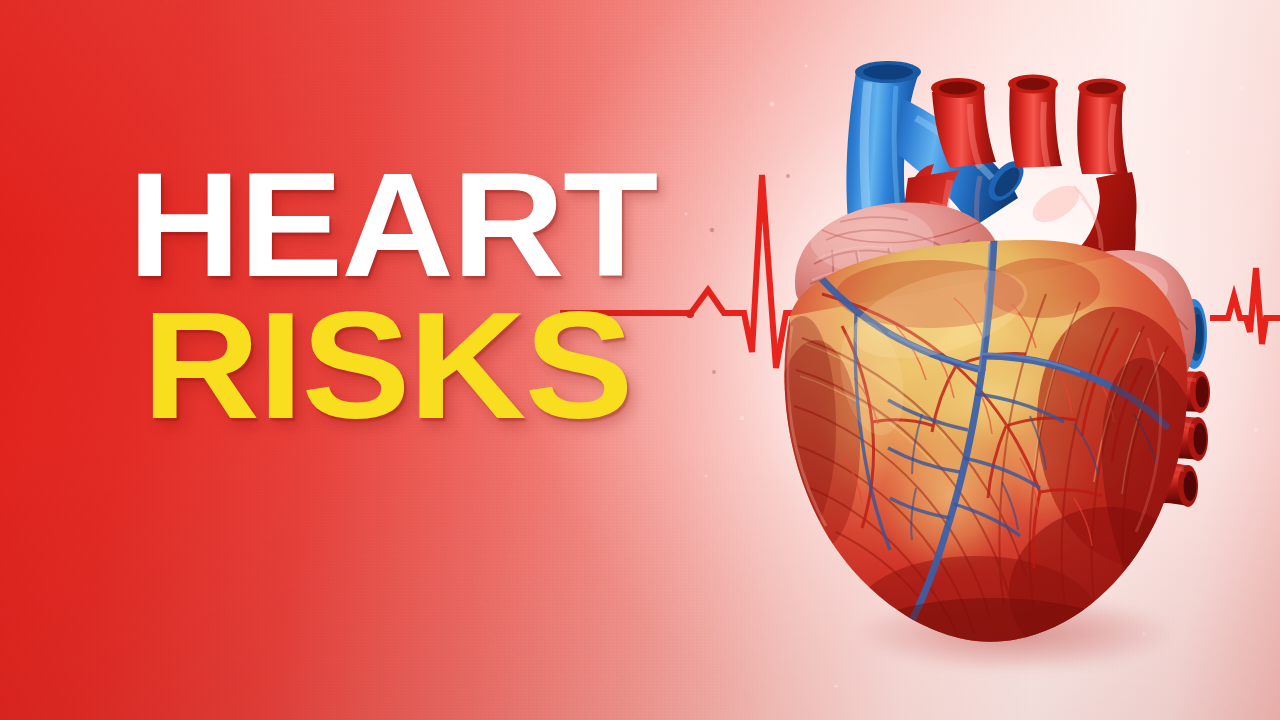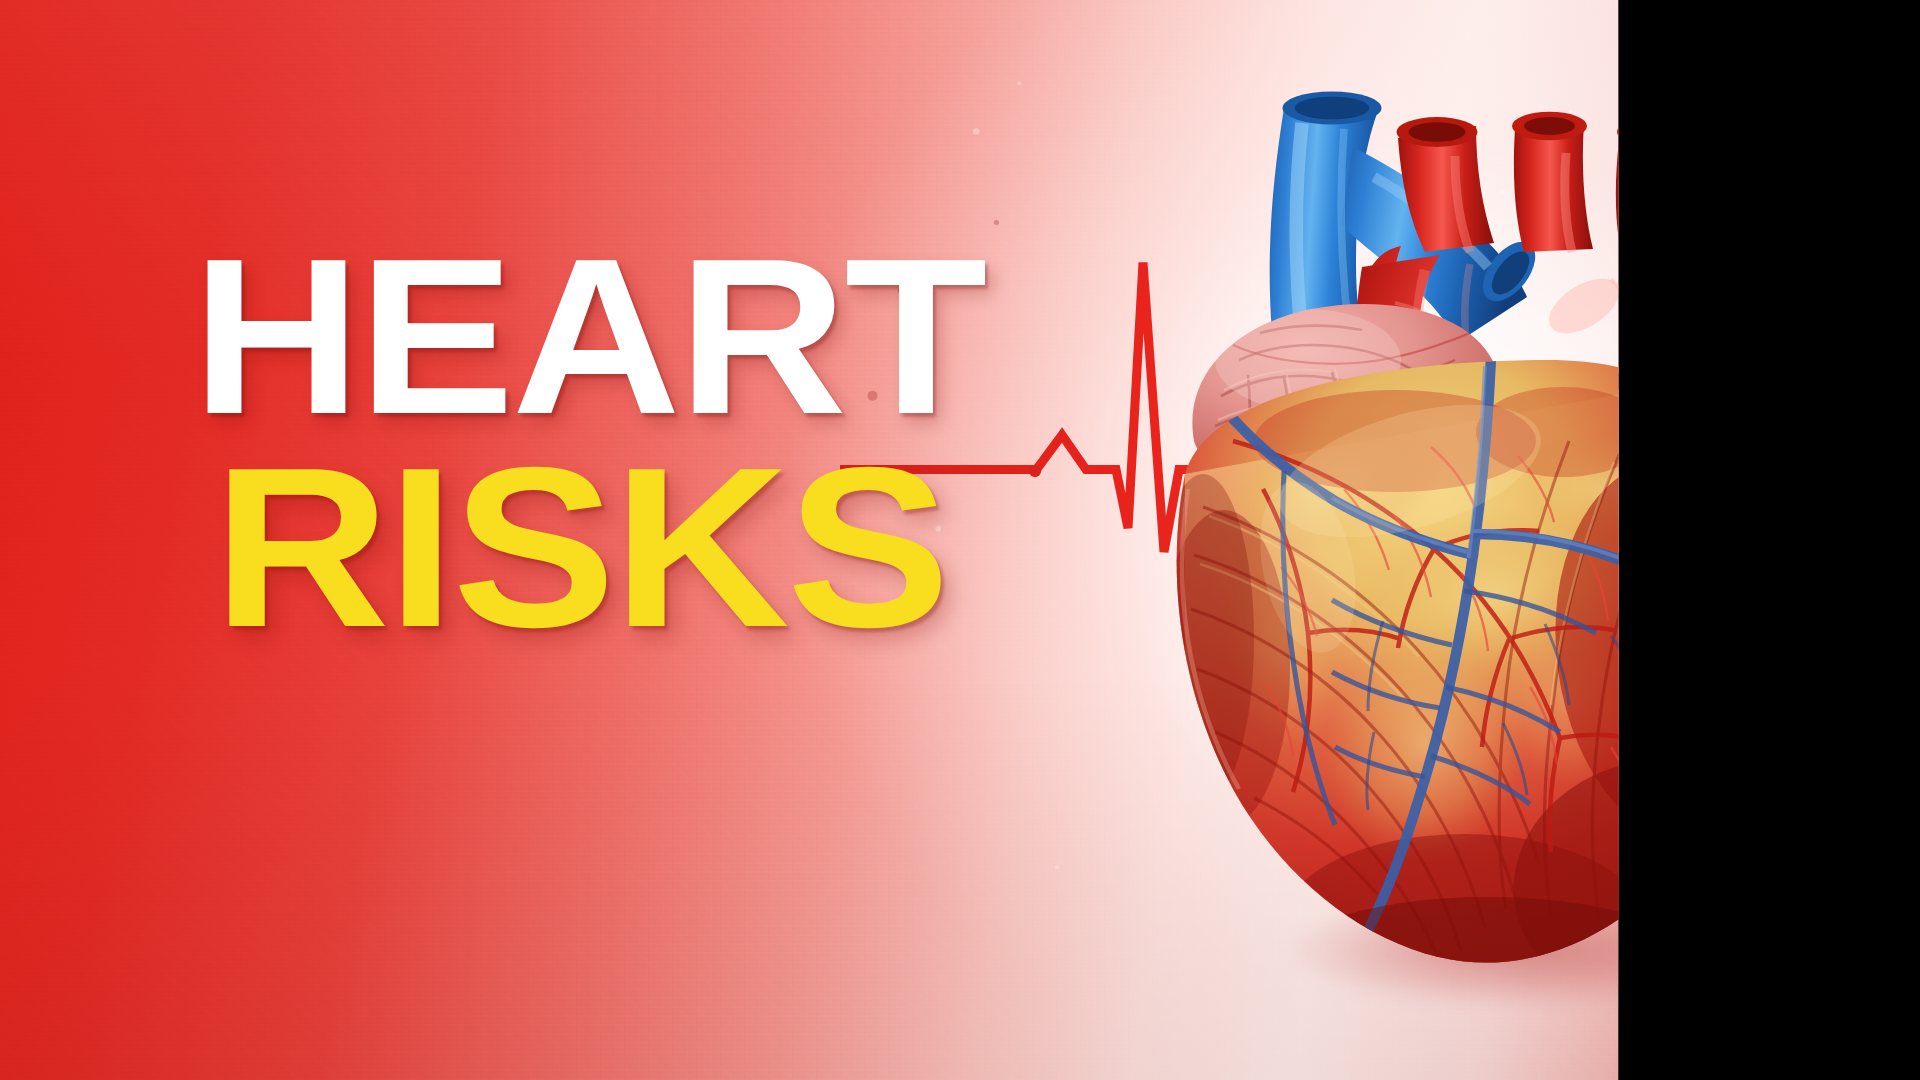--- a/index.html
+++ b/index.html
@@ -2,21 +2,21 @@
 <html><head>
 <meta charset="utf-8">
 <style>
   html, body {
     margin: 0;
     padding: 0;
     background: #000;
   }
   #stage {
     position: relative;
-    width: 1079px;
+    width: 1280px;
     height: 720px;
     overflow: hidden;
     font-family: "Liberation Sans", sans-serif;
   }
 
   
   .bg-base {
     position: absolute; inset: 0;
     background: linear-gradient(100deg,
         #e01f19 0%,

